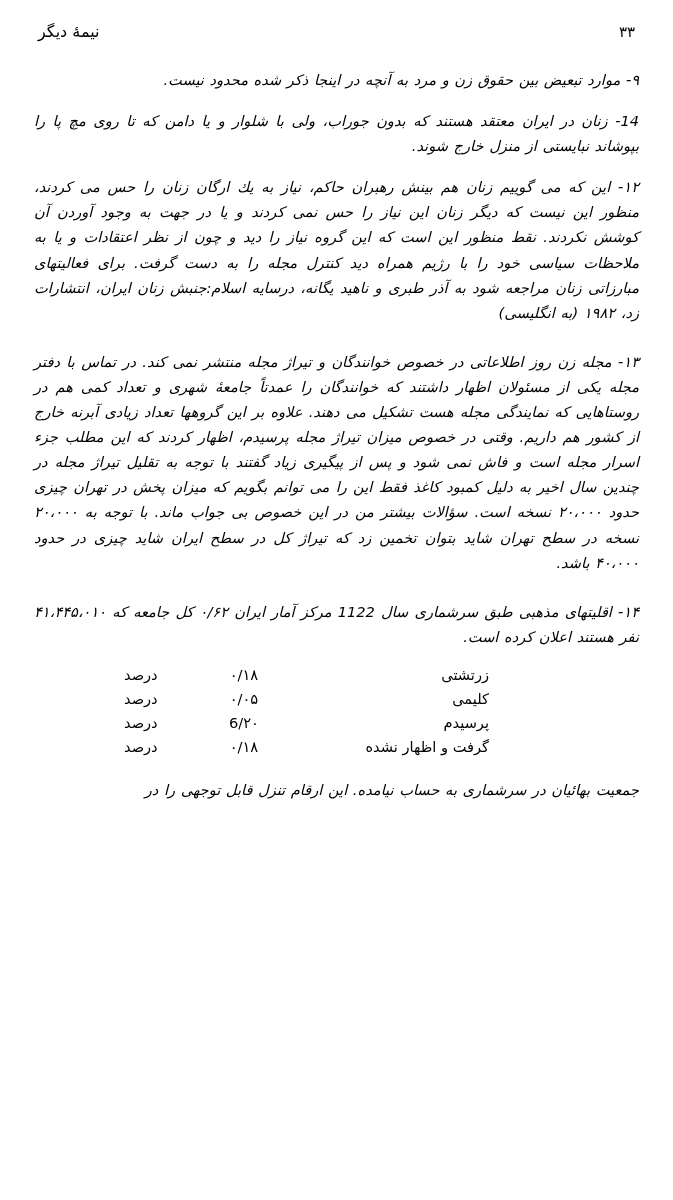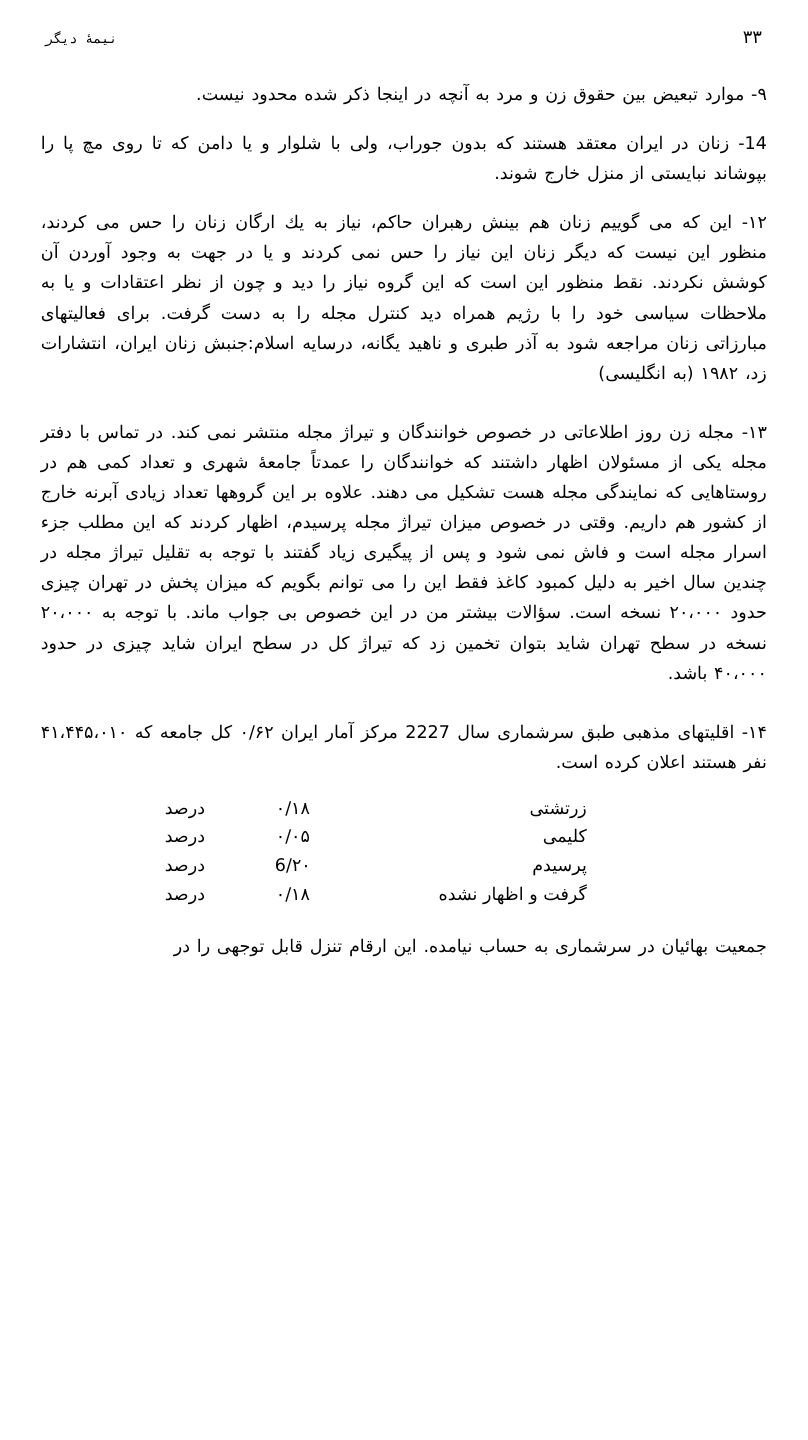--- a/index.html
+++ b/index.html
@@ -25,35 +25,35 @@
   .header {
     display: flex;
     flex-direction: row-reverse;
     justify-content: space-between;
     align-items: baseline;
     font-size: 15px;
     margin-bottom: 26px;
     padding: 0 4px;
   }
   .header .title {
-    font-size: 11px;
+    font-size: 16px;
     letter-spacing: 0.5px;
-    font-family: Liberation Mono, monospace;
   }
   .header .page-number {
     font-size: 15px;
     letter-spacing: 1px;
   }
   .para {
     text-align: justify;
     text-align-last: right;
     font-size: 14.6px;
     line-height: 1.72;
     margin: 0 0 16px 0;
     word-spacing: 1px;
+    font-style: italic;
   }
   .para.tight {
     margin-bottom: 14px;
   }
   .para.gap-lg {
     margin-bottom: 24px;
   }
   .table-block {
     margin: 2px 0 18px 0;
   }
@@ -67,41 +67,41 @@
   }
   .trow .label {
     width: 185px;
   }
   .trow .value {
     width: 120px;
     text-align: center;
   }
   .trow .unit {
     width: 60px;
-    text-align: center;
+    text-align: left;
   }
   .closing {
     margin-top: 8px;
   }
 </style>
 </head>
 <body>
 
 <div class="page">
 
   <div class="header">
     <span class="title">نیمهٔ دیگر</span>
     <span class="page-number">۳۳</span>
   </div>
 
   <p class="para">۹- موارد تبعیض بین حقوق زن و مرد به آنچه در اینجا ذکر شده محدود نیست.</p>
   <p class="para">14- زنان در ایران معتقد هستند که بدون جوراب، ولی با شلوار و یا دامن که تا روی مچ پا را بپوشاند نبایستی از منزل خارج شوند.</p>
   <p class="para gap-lg">۱۲- این که می گوییم زنان هم بینش رهبران حاکم، نیاز به یك ارگان زنان را حس می کردند، منظور این نیست که دیگر زنان این نیاز را حس نمی کردند و یا در جهت به وجود آوردن آن کوشش نکردند. نقط منظور این است که این گروه نیاز را دید و چون از نظر اعتقادات و یا به ملاحظات سیاسی خود را با رژیم همراه دید کنترل مجله را به دست گرفت. برای فعالیتهای مبارزاتی زنان مراجعه شود به آذر طبری و ناهید یگانه، درسایه اسلام:جنبش زنان ایران، انتشارات زد، ۱۹۸۲ (به انگلیسی)</p>
   <p class="para gap-lg">۱۳- مجله زن روز اطلاعاتی در خصوص خوانندگان و تیراژ مجله منتشر نمی کند. در تماس با دفتر مجله یکی از مسئولان اظهار داشتند که خوانندگان را عمدتاً جامعهٔ شهری و تعداد کمی هم در روستاهایی که نمایندگی مجله هست تشکیل می دهند. علاوه بر این گروهها تعداد زیادی آبرنه خارج از کشور هم داریم. وقتی در خصوص میزان تیراژ مجله پرسیدم، اظهار کردند که این مطلب جزء اسرار مجله است و فاش نمی شود و پس از پیگیری زیاد گفتند با توجه به تقلیل تیراژ مجله در چندین سال اخیر به دلیل کمبود کاغذ فقط این را می توانم بگویم که میزان پخش در تهران چیزی حدود ۲۰،۰۰۰ نسخه است. سؤالات بیشتر من در این خصوص بی جواب ماند. با توجه به ۲۰،۰۰۰ نسخه در سطح تهران شاید بتوان تخمین زد که تیراژ کل در سطح ایران شاید چیزی در حدود ۴۰،۰۰۰ باشد.</p>
-  <p class="para tight">۱۴- اقلیتهای مذهبی طبق سرشماری سال 2227 مرکز آمار ایران ۰/۶۲ کل جامعه که ۴۱،۴۴۵،۰۱۰ نفر هستند اعلان کرده است.</p>
+  <p class="para tight">۱۴- اقلیتهای مذهبی طبق سرشماری سال 1122 مرکز آمار ایران ۰/۶۲ کل جامعه که ۴۱،۴۴۵،۰۱۰ نفر هستند اعلان کرده است.</p>
 
   <div class="table-block">
     <div class="trow">
       <span class="label">زرتشتی</span>
       <span class="value">۰/۱۸</span>
       <span class="unit">درصد</span>
     </div>
     <div class="trow">
       <span class="label">کلیمی</span>
       <span class="value">۰/۰۵</span>

